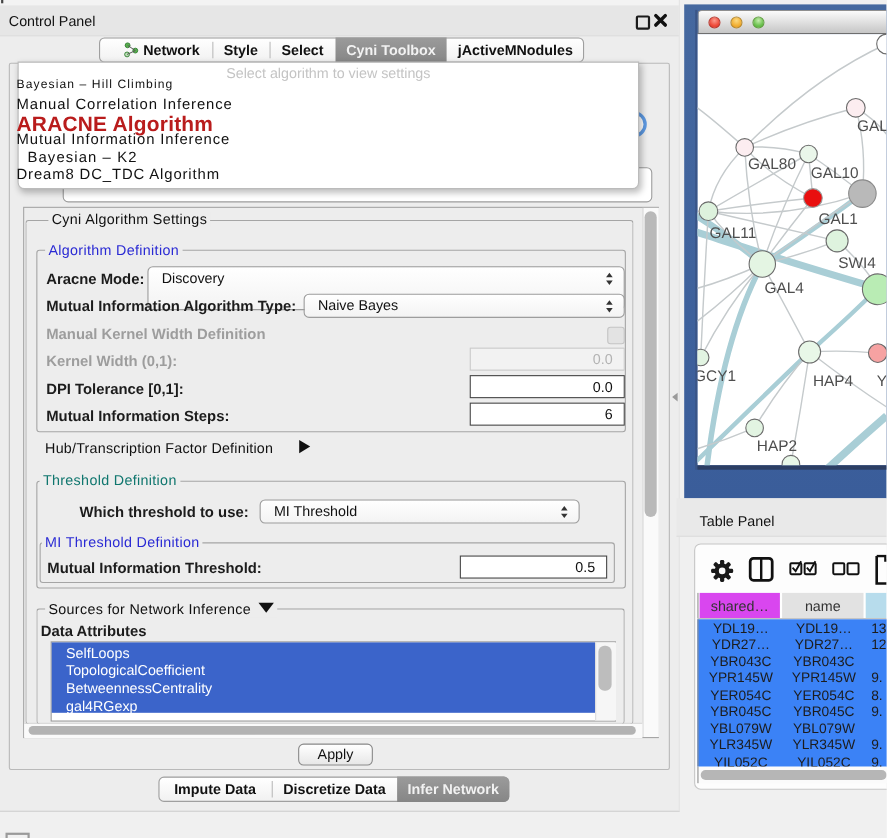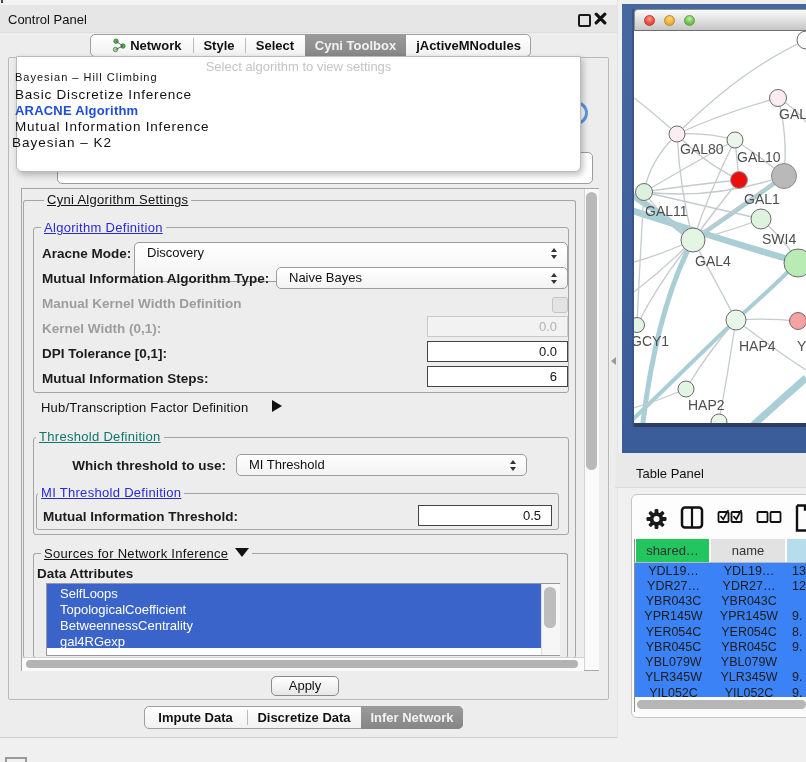--- a/index.html
+++ b/index.html
@@ -1,21 +1,21 @@
 <!DOCTYPE html>
 <html><head><meta charset="utf-8">
 <style>
 html,body{margin:0;padding:0;}
 #root{position:relative;width:806px;height:762px;background:#f0f0f0;font-family:"Liberation Sans",sans-serif;overflow:hidden;}
 .abs{position:absolute;}
 .lbl{position:absolute;font-size:13px;color:#111;white-space:nowrap;}
 .blbl{position:absolute;font-size:13.5px;font-weight:bold;color:#1c1c1c;white-space:nowrap;}
 .glbl{position:absolute;font-size:13.5px;font-weight:bold;color:#9d9d9d;white-space:nowrap;}
 .gbox{position:absolute;border:1px solid #a5a5a5;border-radius:3px;}
-.gtitle{position:absolute;font-size:13px;letter-spacing:0.3px;background:#ededed;padding:0 3px;white-space:nowrap;text-decoration:underline;}
+.gtitle{position:absolute;font-size:13px;letter-spacing:0.3px;background:#ededed;padding:0 3px;white-space:nowrap;}
 .field{position:absolute;background:#fff;border:1px solid #444;font-size:13px;text-align:right;padding:0 10px 0 0;line-height:19px;color:#111;}
 .combo{position:absolute;background:linear-gradient(#ffffff,#f3f3f3);border:1px solid #9d9d9d;border-radius:5px;font-size:13px;line-height:20px;color:#111;}
 .combo .tx{position:absolute;left:12px;top:0;}
 .spin{position:absolute;right:9px;top:4px;width:7px;height:13px;}
 .spin:before{content:"";position:absolute;left:0;top:1px;border-left:3.5px solid transparent;border-right:3.5px solid transparent;border-bottom:4.5px solid #333;}
 .spin:after{content:"";position:absolute;left:0;bottom:1px;border-left:3.5px solid transparent;border-right:3.5px solid transparent;border-top:4.5px solid #333;}
 .seg{position:absolute;top:34px;height:23px;line-height:23px;text-align:center;font-size:13px;font-weight:bold;color:#111;}
 .segsep{position:absolute;top:38px;width:1px;height:15px;background:#bbb;}
 </style></head>
 <body>
@@ -253,21 +253,21 @@
     <rect x="91.5" y="8" width="10" height="10" rx="1"></rect>
     <path d="M80.5,12 l2.8,3.2 l5,-9" stroke-width="1.7"></path>
     <path d="M93.5,12 l2.8,3.2 l5,-9" stroke-width="1.7"></path>
     <rect x="117.5" y="8" width="10" height="10" rx="1"></rect>
     <rect x="130.5" y="8" width="10" height="10" rx="1"></rect>
   </g>
   <path d="M157,1.5 h8 v4 h4 M157,1.5 v25 h12" fill="none" stroke="#111" stroke-width="2.4"></path>
 </svg>
 
 <div class="abs" style="left:634px;top:539px;width:172px;height:23px;background:#fff;border-left:1px solid #8f8f8f;"></div>
-<div class="abs" style="left:636px;top:539px;width:73px;height:23px;background:#22c55e;text-align:center;line-height:23px;font-size:13px;color:#333;">shared…</div>
+<div class="abs" style="left:636px;top:539px;width:73px;height:23px;background:#d946ef;text-align:center;line-height:23px;font-size:13px;color:#333;">shared…</div>
 <div class="abs" style="left:711px;top:539px;width:74px;height:23px;background:#e2e2e2;text-align:center;line-height:23px;font-size:13px;color:#333;">name</div>
 <div class="abs" style="left:787px;top:539px;width:19px;height:23px;background:#b7dcec;"></div>
 <div class="abs" style="left:634px;top:562px;width:172px;height:1px;background:#b9b9b9;"></div>
 
 <div class="abs" id="tbody" style="left:634px;top:563px;width:172px;height:134px;background:#3b82f6;border-left:1px solid #8f8f8f;overflow:hidden;font-size:12.5px;color:#1c1c1c;">
   <div style="position:absolute;left:2px;top:1px;width:73px;text-align:center;">YDL19…</div>
       <div style="position:absolute;left:77px;top:1px;width:74px;text-align:center;">YDL19…</div>
       <div style="position:absolute;left:157px;top:1px;">13</div>
   <div style="position:absolute;left:2px;top:16px;width:73px;text-align:center;">YDR27…</div>
       <div style="position:absolute;left:77px;top:16px;width:74px;text-align:center;">YDR27…</div>
@@ -292,17 +292,18 @@
       <div style="position:absolute;left:77px;top:123px;width:74px;text-align:center;">YIL052C</div>
       <div style="position:absolute;left:157px;top:123px;">9.</div>
 </div>
 
 <div class="abs" style="left:634px;top:697px;width:172px;height:15px;background:#fbfbfb;border-left:1px solid #8f8f8f;"></div>
 <div class="abs" style="left:637px;top:700px;width:169px;height:9px;background:#b6b6b6;border-radius:4.5px;"></div>
 
 <div class="abs" style="left:16px;top:56px;width:565px;height:116px;background:#fff;border:1px solid #bbb;border-radius:0 0 6px 6px;box-shadow:2px 3px 6px rgba(0,0,0,0.25);box-sizing:border-box;z-index:30;"></div>
 <div class="abs" style="left:16px;top:59px;width:565px;text-align:center;font-size:13px;color:#c4c4c4;z-index:31;">Select algorithm to view settings</div>
 <div class="abs" style="left:15px;top:71px;font-size:11px;letter-spacing:1px;color:#111;z-index:31;">Bayesian – Hill Climbing</div>
-<div class="abs" style="left:15px;top:87px;font-size:13.5px;letter-spacing:0.8px;color:#111;z-index:31;">Basic Discretize Inference</div>
-<div class="abs" style="left:15px;top:103px;font-size:13px;letter-spacing:0.2px;font-weight:bold;color:#1d4ed8;z-index:31;">ARACNE Algorithm</div>
+<div class="abs" style="left:15px;top:87px;font-size:13.5px;letter-spacing:0.8px;color:#111;z-index:31;">Manual Correlation Inference</div>
+<div class="abs" style="left:15px;top:103px;font-size:19px;letter-spacing:0.2px;font-weight:bold;color:#b91c1c;z-index:31;">ARACNE Algorithm</div>
 <div class="abs" style="left:15px;top:119px;font-size:13.5px;letter-spacing:0.8px;color:#111;z-index:31;">Mutual Information Inference</div>
-<div class="abs" style="left:12px;top:135px;font-size:13.5px;letter-spacing:1px;color:#111;z-index:31;">Bayesian – K2</div>
+<div class="abs" style="left:25px;top:135px;font-size:13.5px;letter-spacing:1px;color:#111;z-index:31;">Bayesian – K2</div>
+<div class="abs" style="left:15px;top:151px;font-size:13.5px;letter-spacing:0.8px;color:#111;z-index:31;">Dream8 DC_TDC Algorithm</div>
 
 </div>
 </body></html>

